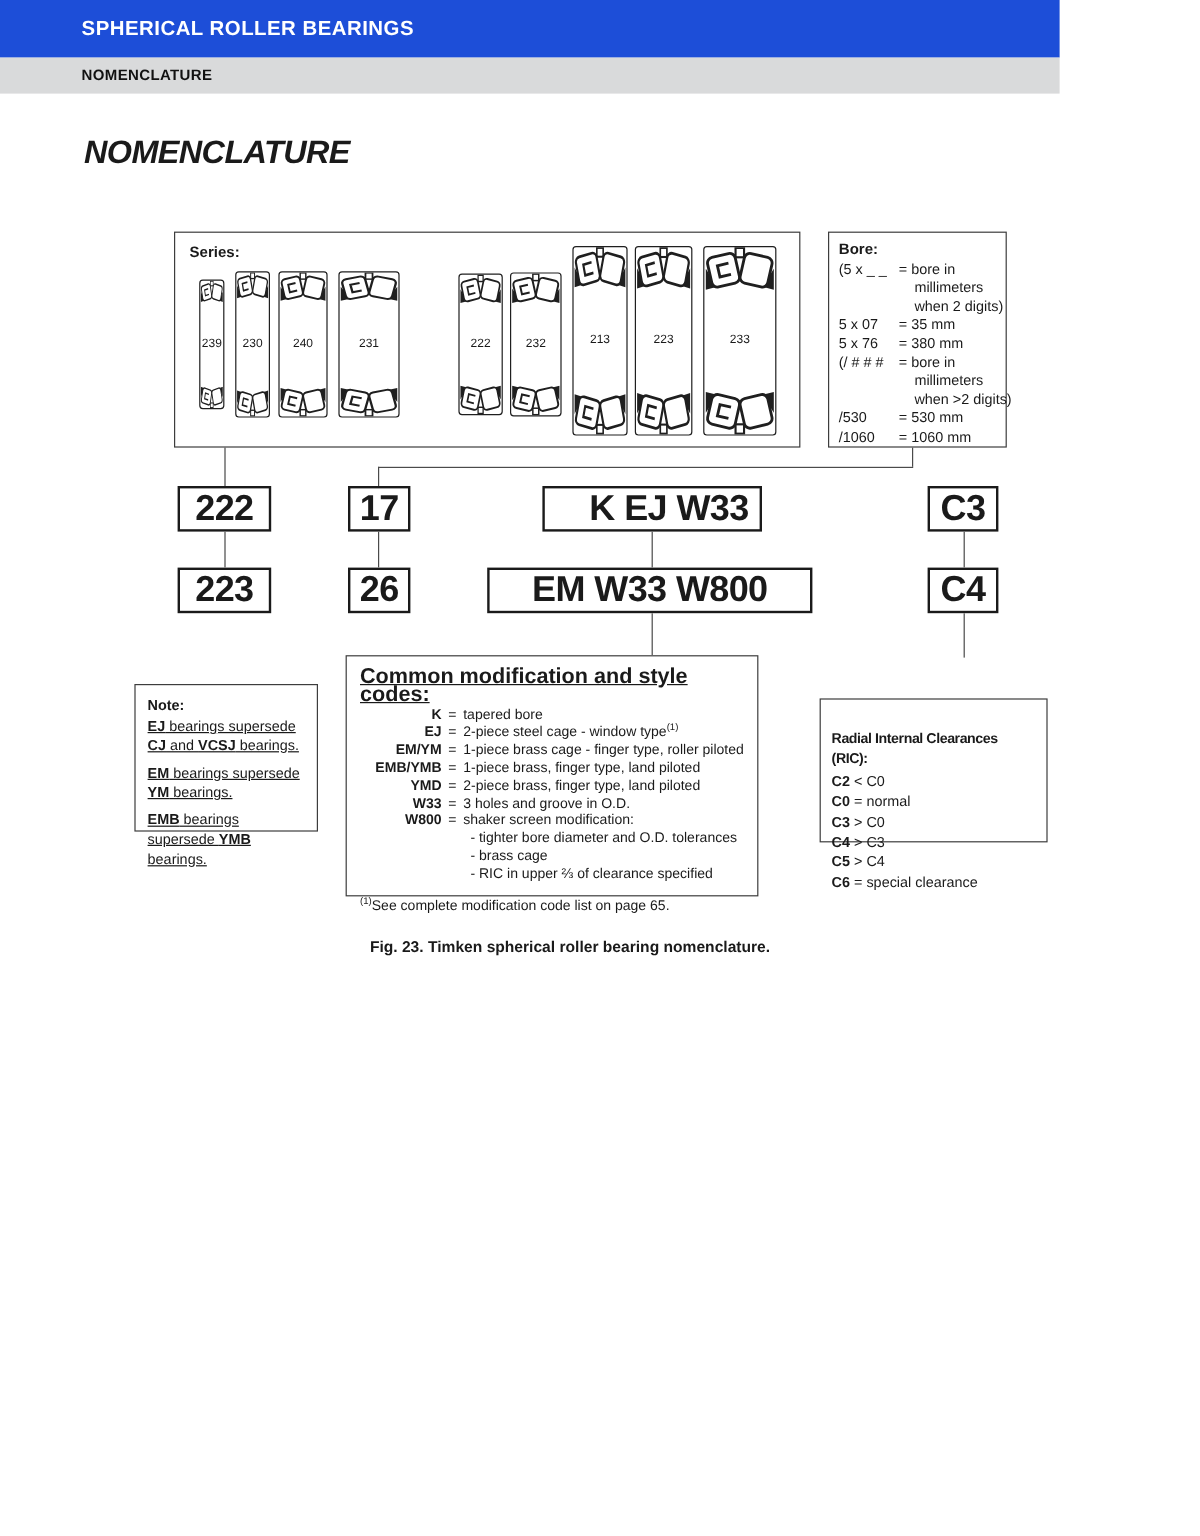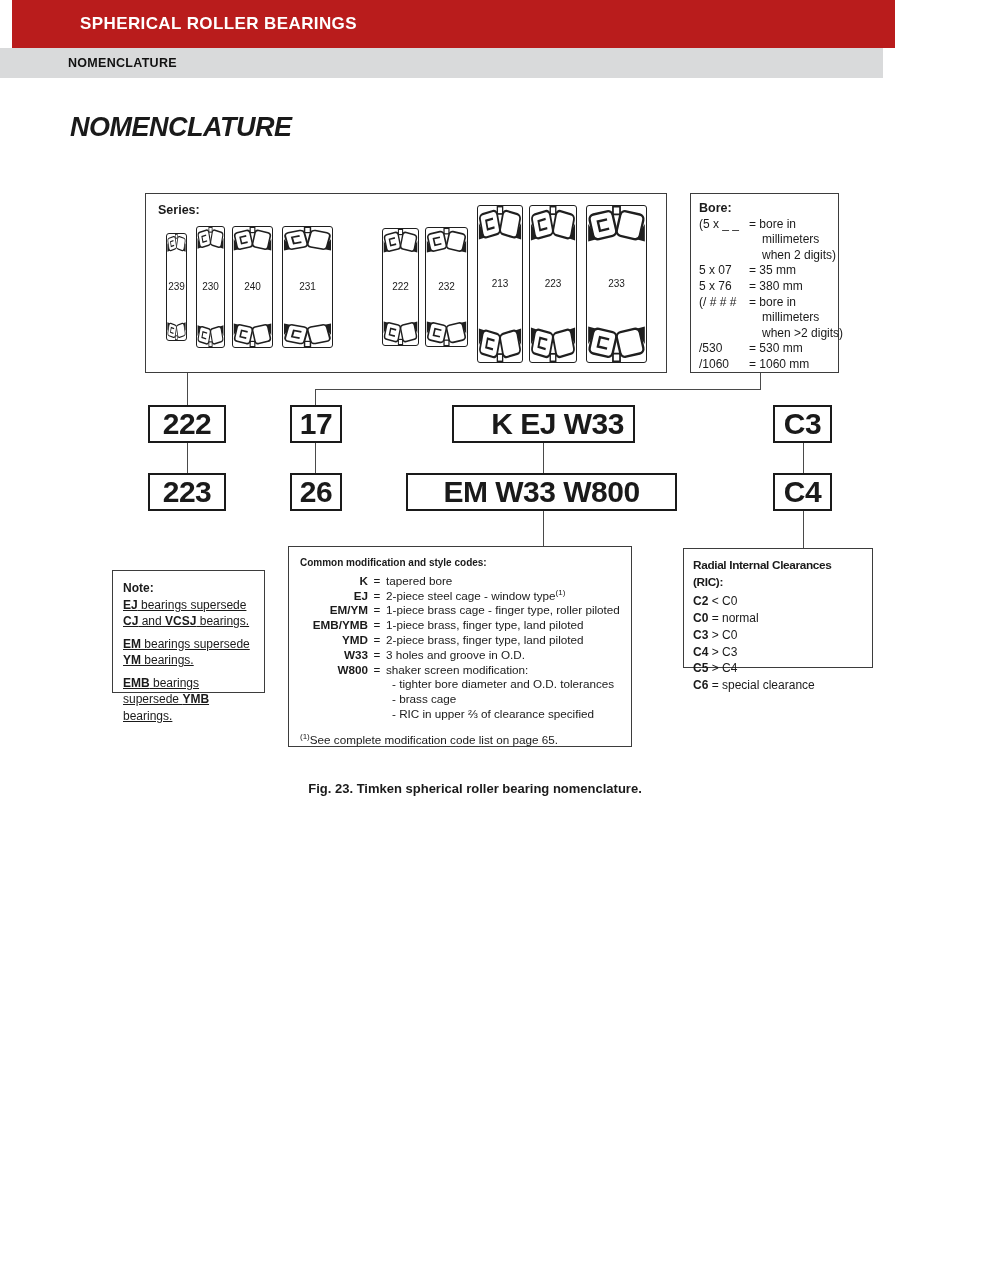--- a/index.html
+++ b/index.html
@@ -1,21 +1,21 @@
 <!DOCTYPE html>
 <html><head>
 <meta charset="utf-8">
 <style>
   * { margin:0; padding:0; box-sizing:border-box; }
   html,body { background:#fff; }
   body { font-family:"Liberation Sans", sans-serif; color:#1a1a1a; }
   .page { position:relative; width:1000px; height:1280px; background:#fff; overflow:hidden; }
 
   
-  .bar-black { position:absolute; left:12px; top:0; width:883px; height:48px; background:#b91c1c;
+  .bar-black { position:absolute; left:0; top:0; width:883px; height:48px; background:#1d4ed8;
                display:flex; align-items:center; }
   .bar-black span { color:#fff; font-size:17px; font-weight:700; letter-spacing:.4px; margin-left:68px; }
   .bar-gray { position:absolute; left:0; top:48px; width:883px; height:30px; background:#d9dadb;
               display:flex; align-items:center; }
   .bar-gray span { color:#111; font-size:12.5px; font-weight:700; letter-spacing:.3px; margin-left:68px; }
 
   .h1 { position:absolute; left:70px; top:112px; font-size:27px; font-weight:700; font-style:italic;
         letter-spacing:-.5px; }
 
   
@@ -47,31 +47,31 @@
   .hl { position:absolute; height:1px; background:#4a4a4a; }
 
   
   .note-box { padding:9px 10px; font-size:12px; line-height:16.5px; }
   .note-box .ttl { font-weight:700; }
   .note-box p { margin-bottom:6px;text-decoration:underline; }
   .note-box p:last-child { margin-bottom:0; }
 
   
   .mods-box { padding:9px 11px; font-size:11.7px; line-height:14.8px; }
-  .mods-title { font-weight:700; font-size:10px; margin-bottom:3px; }
+  .mods-title { font-weight:700; font-size:18px; margin-bottom:3px;text-decoration:underline; }
   .mrow { display:flex; }
   .mcode { width:68px; flex:none; text-align:right; font-weight:700; }
   .meq { width:18px; flex:none; text-align:center; }
   .mdesc { white-space:pre; }
   .sup { font-size:8px; vertical-align:super; line-height:0; }
   .msub { padding-left:92px; white-space:pre; }
   .mfoot { margin-top:11px; }
 
   
-  .ric-box { padding:8px 9px; font-size:12px; line-height:16.9px; }
+  .ric-box { padding:24px 9px; font-size:12px; line-height:16.9px;margin-top:34px; }
   .ric-title { font-weight:700; font-size:11.8px; letter-spacing:-.35px; margin-bottom:2px; }
   .rrow b { font-weight:700; }
   .rrow span { white-space:pre; }
 
   .caption { position:absolute; left:0; top:781px; width:950px; text-align:center;
              font-size:13px; font-weight:700; }
 </style>
 </head>
 <body>
 

